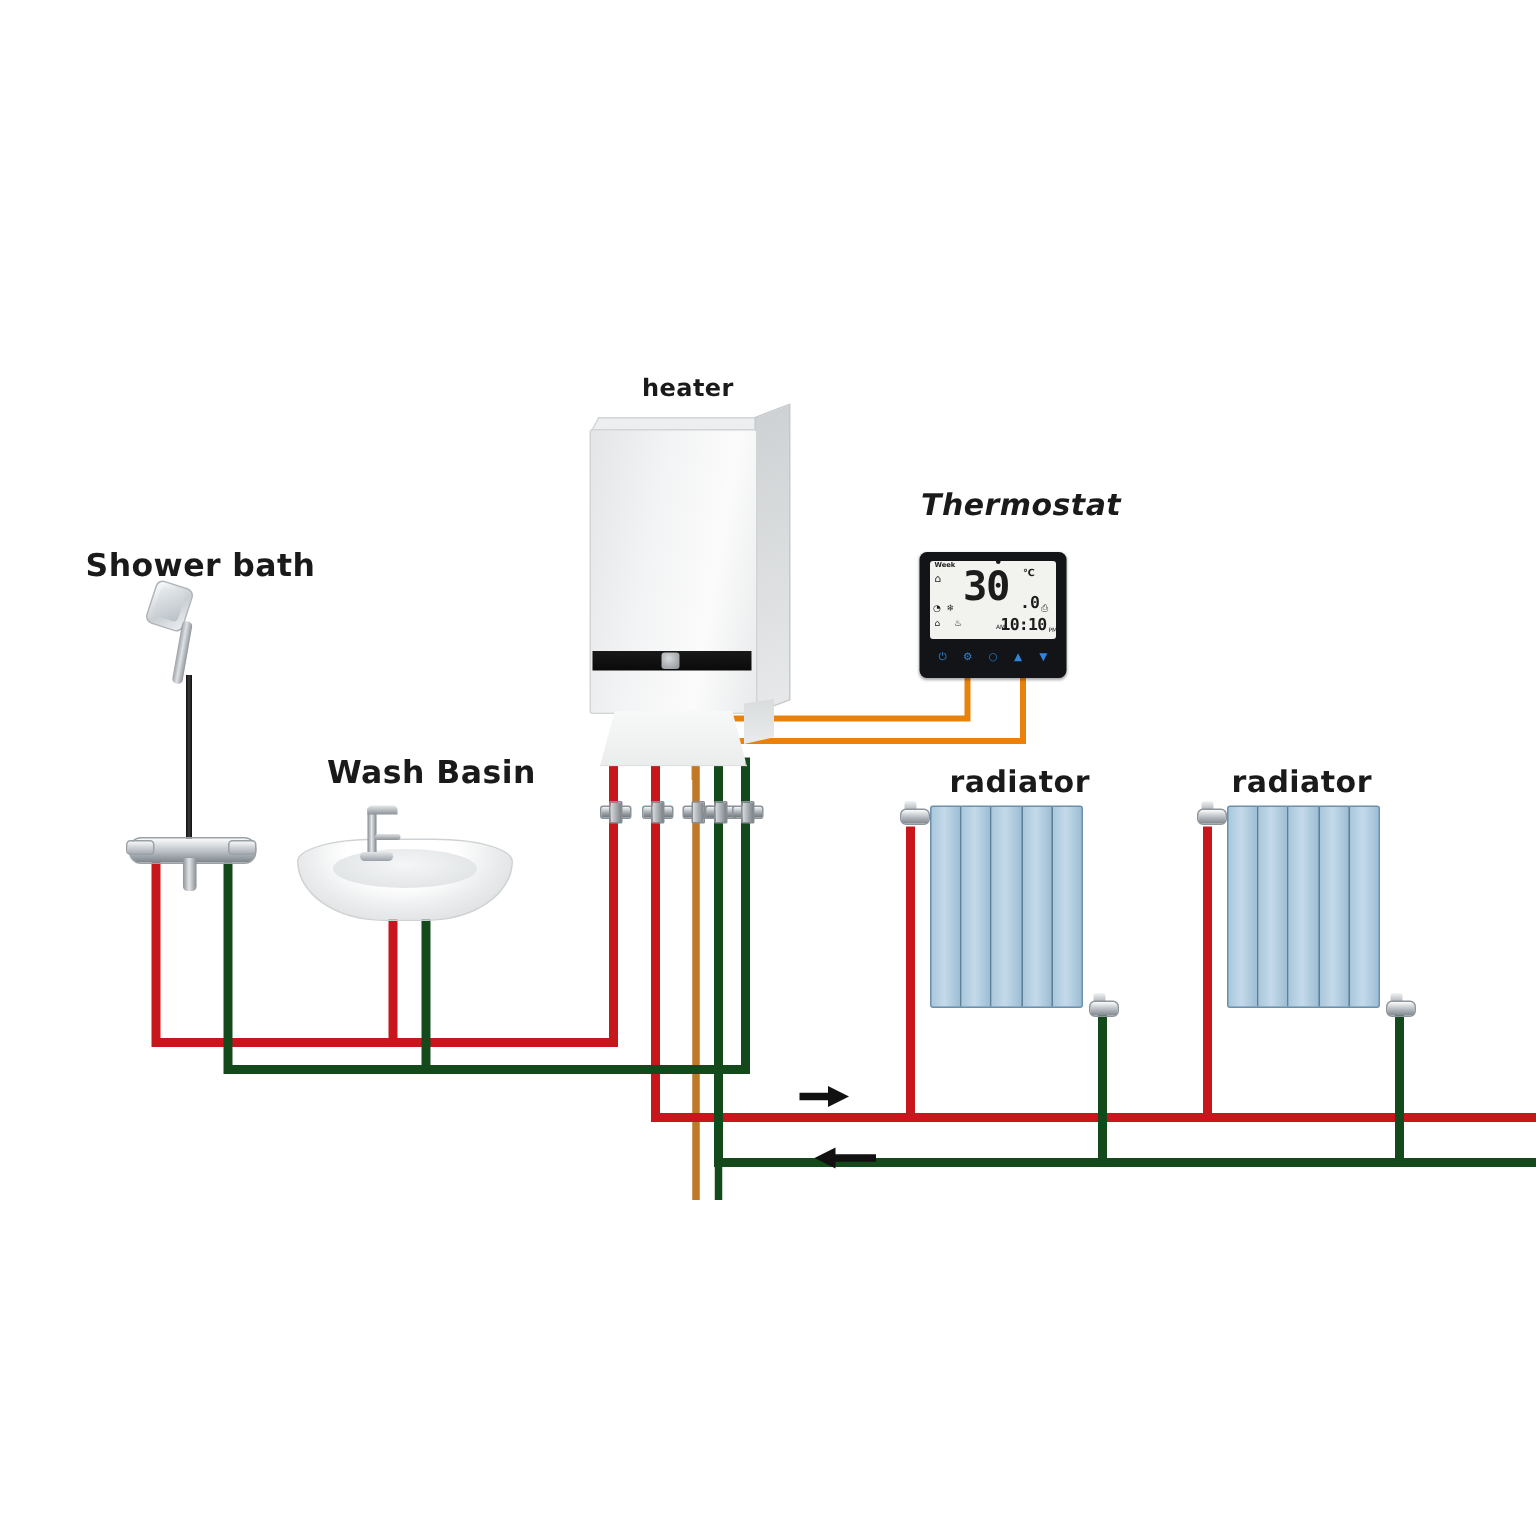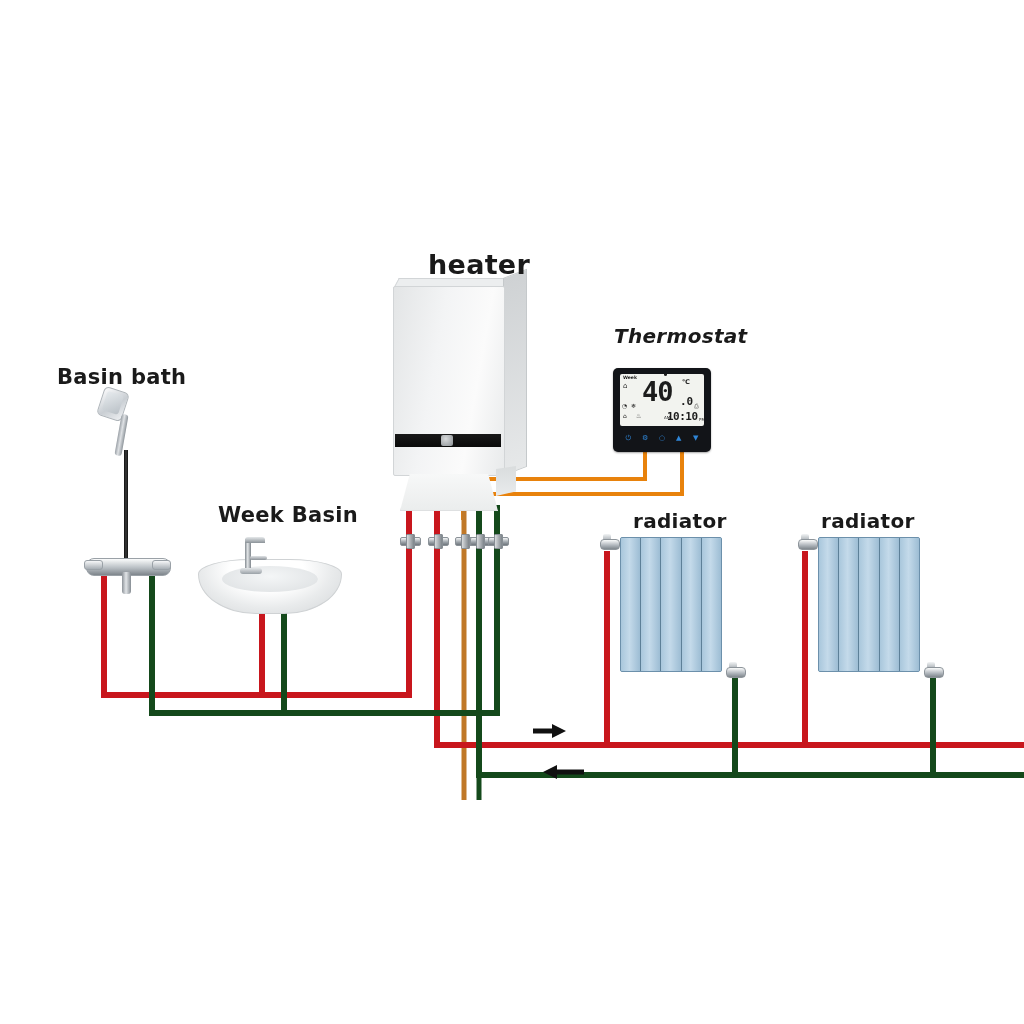--- a/index.html
+++ b/index.html
@@ -22,21 +22,21 @@
   .label {
     position: absolute;
     font-family: "DejaVu Sans", sans-serif;
     font-weight: bold;
     color: #1a1a1a;
     white-space: nowrap;
     letter-spacing: 0.3px;
   }
   #label-shower { left: 57px;  top: 365px; font-size: 21px; }
   #label-basin  { left: 218px; top: 503px; font-size: 21px; }
-  #label-heater { left: 428px; top: 249px; font-size: 27px; }
+  #label-heater { left: 428px; top: 249px; font-size: 16px; }
   #label-thermo { left: 614px; top: 324px; font-size: 20px; font-style: italic; }
   #label-rad1   { left: 633px; top: 509px; font-size: 20px; }
   #label-rad2   { left: 821px; top: 509px; font-size: 20px; }
 
   svg#diagram {
     position: absolute;
     left: 0; top: 0;
     width: 1024px;
     height: 1024px;
   }
@@ -414,21 +414,21 @@
   <div class="mvalve" style="left:488px;">
     <div class="mv-body"></div>
     <div class="mv-nut"></div>
   </div>
 
   <div id="thermostat">
     <div id="thermostat-screen">
       <div class="tw" id="t-week">Week</div>
       <div class="tw" id="t-mode">⌂</div>
       <div class="tw" id="t-dot"></div>
-      <div class="tw" id="t-temp">40</div>
+      <div class="tw" id="t-temp">30</div>
       <div class="tw" id="t-dec">.0</div>
       <div class="tw" id="t-unit">℃</div>
       <div class="tw" id="t-ic1">◔</div>
       <div class="tw" id="t-ic2">❄</div>
       <div class="tw" id="t-ic3">⌂</div>
       <div class="tw" id="t-ic4">♨</div>
       <div class="tw" id="t-ic5">⎙</div>
       <div class="tw" id="t-am">AM</div>
       <div class="tw" id="t-clock">10:10</div>
       <div class="tw" id="t-pm">PM</div>
@@ -484,20 +484,20 @@
   </div>
   <div class="rad-valve" id="rv2-top">
     <div class="vcap"></div>
     <div class="vbody"></div>
   </div>
   <div class="rad-valve" id="rv2-bot">
     <div class="vcap"></div>
     <div class="vbody"></div>
   </div>
 
-  <div class="label" id="label-shower">Basin bath</div>
-  <div class="label" id="label-basin">Week Basin</div>
+  <div class="label" id="label-shower">Shower bath</div>
+  <div class="label" id="label-basin">Wash Basin</div>
   <div class="label" id="label-heater">heater</div>
   <div class="label" id="label-thermo">Thermostat</div>
   <div class="label" id="label-rad1">radiator</div>
   <div class="label" id="label-rad2">radiator</div>
 
 </div>
 
 </body></html>

